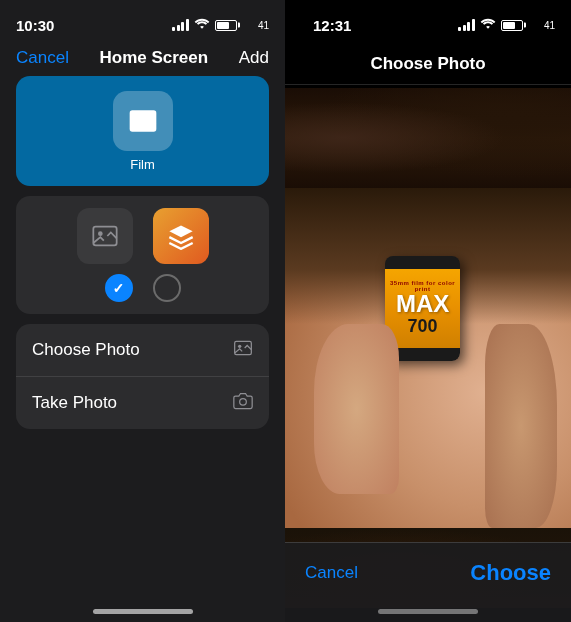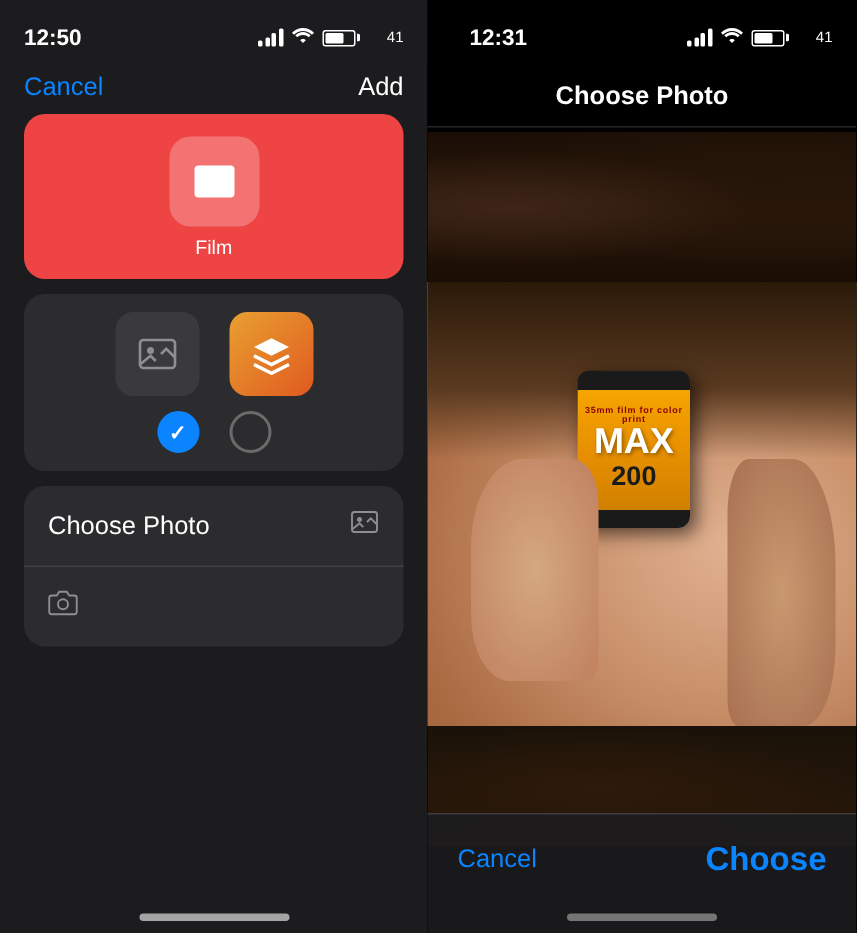--- a/index.html
+++ b/index.html
@@ -111,21 +111,21 @@
     }
 
     .nav-add {
       color: #ffffff;
       font-size: 17px;
       cursor: pointer;
     }
 
     
     .preview-section {
-      background: #ef4444;
+      background: #0369a1;
       margin: 0 16px;
       border-radius: 14px;
       height: 110px;
       display: flex;
       flex-direction: column;
       align-items: center;
       justify-content: center;
       gap: 6px;
     }
 
@@ -335,21 +335,21 @@
       width: 100%;
       height: 100%;
       background:
         radial-gradient(ellipse at 20% 50%, #3d2518 0%, transparent 50%),
         radial-gradient(ellipse at 80% 30%, #251508 0%, transparent 60%),
         linear-gradient(180deg, #1a0d05 0%, #2d1a0a 50%, #1a0d05 100%);
     }
 
     .photo-main {
       width: 100%;
-      height: 296px;
+      height: 340px;
       overflow: hidden;
       position: relative;
       background: #737373;
     }
 
     
     .photo-main-bg {
       width: 100%;
       height: 100%;
       background:
@@ -413,21 +413,21 @@
       border-radius: 3px;
       opacity: 0.4;
     }
   </style>
 </head>
 <body>
 
 <div class="left-panel">
 
   <div class="status-bar-left">
-    <span class="status-time">12:50</span>
+    <span class="status-time">10:30</span>
     <div class="status-icons">
       <div class="signal-bars">
         <span style="height: 4px;"></span>
         <span style="height: 6px;"></span>
         <span style="height: 9px;"></span>
         <span style="height: 12px;"></span>
       </div>
       <span class="wifi-icon">
         <svg width="16" height="12" viewBox="0 0 24 18" fill="white">
           <path d="M12 4C8.5 4 5.3 5.4 3 7.7L1 5.7C3.9 2.9 7.8 1 12 1s8.1 1.9 11 4.7l-2 2C18.7 5.4 15.5 4 12 4z"></path>
@@ -437,20 +437,21 @@
       </span>
       <div class="battery-icon">
         <div class="battery-fill"></div>
       </div>
       <span class="battery-text">41</span>
     </div>
   </div>
 
   <div class="nav-bar">
     <span class="nav-cancel">Cancel</span>
+    <span class="nav-title">Home Screen</span>
     <span class="nav-add">Add</span>
   </div>
 
   <div class="preview-section">
     <div class="preview-icon-bg">
       <svg viewBox="0 0 24 24">
         <rect x="2" y="4" width="20" height="16" rx="2" ry="2"></rect>
         <circle cx="8" cy="10" r="2"></circle>
         <polyline points="14,12 17,9 22,14"></polyline>
         <polyline points="2,18 8,13 11,16"></polyline>
@@ -491,20 +492,21 @@
       <span class="menu-item-icon">
         <svg viewBox="0 0 24 24">
           <rect x="2" y="4" width="20" height="16" rx="2" ry="2" fill="none" stroke="#8e8e93" stroke-width="1.5"></rect>
           <circle cx="8" cy="10" r="2" fill="#8e8e93"></circle>
           <polyline points="14,12 17,9 22,14" fill="none" stroke="#8e8e93" stroke-width="1.5"></polyline>
           <polyline points="2,18 8,13 11,16" fill="none" stroke="#8e8e93" stroke-width="1.5"></polyline>
         </svg>
       </span>
     </div>
     <div class="menu-item">
+      <span class="menu-item-label">Take Photo</span>
       <span class="menu-item-icon">
         <svg viewBox="0 0 24 24">
           <path d="M23 19a2 2 0 0 1-2 2H3a2 2 0 0 1-2-2V8a2 2 0 0 1 2-2h4l2-3h6l2 3h4a2 2 0 0 1 2 2z" fill="none" stroke="#8e8e93" stroke-width="1.5"></path>
           <circle cx="12" cy="13" r="4" fill="none" stroke="#8e8e93" stroke-width="1.5"></circle>
         </svg>
       </span>
     </div>
   </div>
 
   <div class="home-indicator-left"></div>
@@ -557,21 +559,21 @@
         <div style="position: absolute; top: 20%; left: 35%; width: 75px; height: 105px; border-radius: 8px; overflow: hidden; box-shadow: 4px 4px 12px rgba(0,0,0,0.6);">
 
           <div style="height: 12%; background: #1a1a1a;"></div>
 
           <div style="height: 76%; background: linear-gradient(180deg, #f5a500 0%, #e89000 50%, #d08000 100%); display: flex; flex-direction: column; align-items: center; justify-content: center; padding: 4px;">
 
             <div style="width: 100%; text-align: center;">
               <div style="font-size: 6px; font-weight: 900; color: #8B0000; letter-spacing: 0.5px; font-family: Arial;">35mm film for color print</div>
             </div>
             <div style="font-size: 24px; font-weight: 900; color: #fff; line-height: 1; text-shadow: 1px 1px 3px rgba(0,0,0,0.4); font-family: 'Arial Black', Arial;">MAX</div>
-            <div style="font-size: 18px; font-weight: 900; color: #1a1a1a; font-family: 'Arial Black', Arial;">200</div>
+            <div style="font-size: 18px; font-weight: 900; color: #1a1a1a; font-family: 'Arial Black', Arial;">700</div>
           </div>
 
           <div style="height: 12%; background: #1a1a1a;"></div>
         </div>
 
         <div style="position: absolute; bottom: 10%; left: 10%; width: 30%; height: 50%; background: radial-gradient(ellipse, #d4a880 0%, #c08060 100%); border-radius: 40% 20% 10% 30%;"></div>
         <div style="position: absolute; bottom: 0%; right: 5%; width: 25%; height: 60%; background: radial-gradient(ellipse, #c89870 0%, #a87050 100%); border-radius: 20% 40% 30% 10%;"></div>
       </div>
     </div>
 

